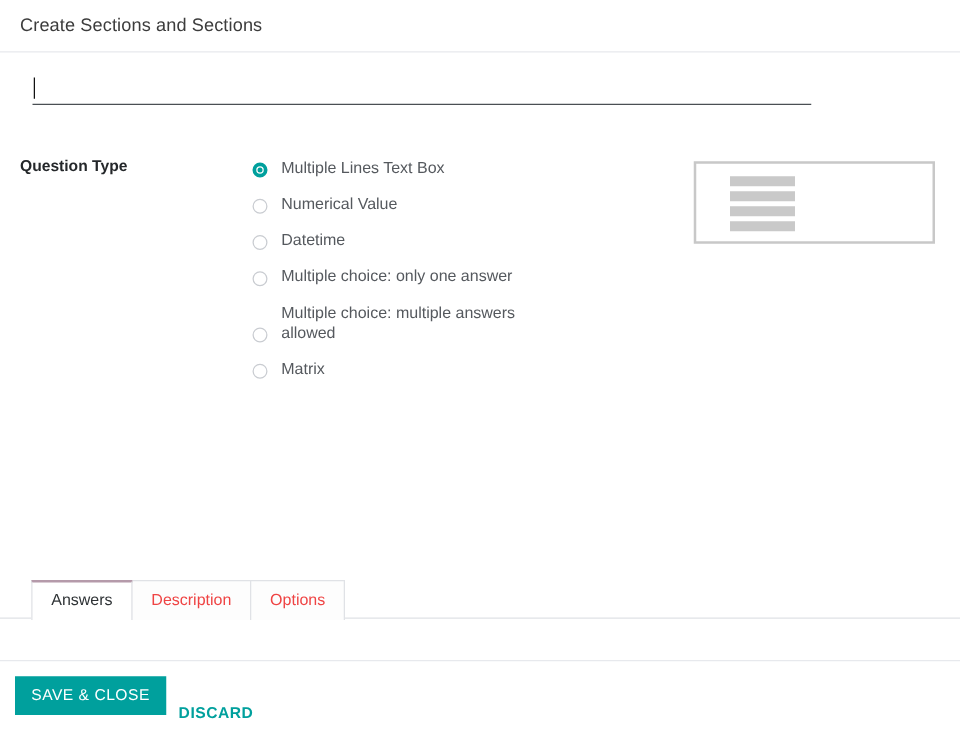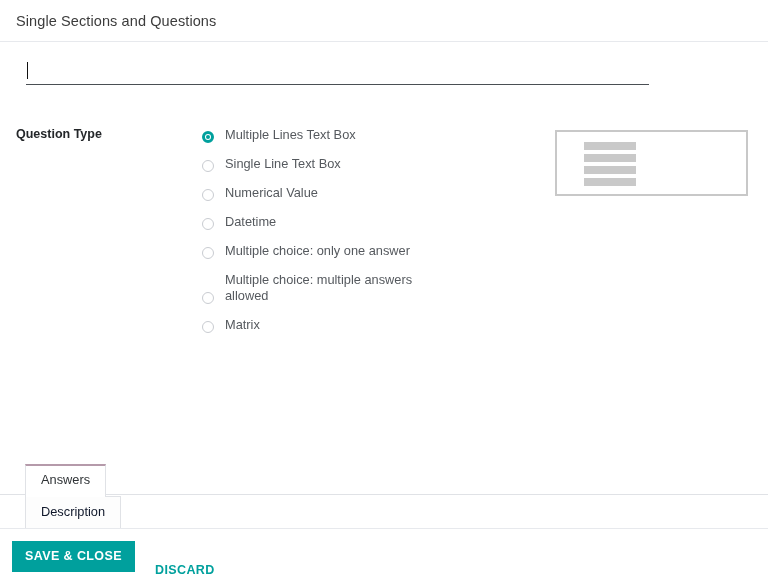--- a/index.html
+++ b/index.html
@@ -167,31 +167,30 @@
     left: 0;
     right: 0;
     top: 400px;
     border-bottom: 1px solid #e0e2e6;
     padding-left: 25px;
     box-sizing: border-box;
     height: 32px;
   }
   .tabs {
     display: flex;
-    align-items: flex-start;
+    align-items: center;
     height: 32px;
-    flex-direction: column;
   }
   .tab {
     font-size: 12.8px;
     padding: 7px 15px 8px;
     border: 1px solid #e0e2e6;
     border-bottom: none;
     background: #fdfdfd;
-    color: #0f172a;
+    color: #ef4444;
     position: relative;
     top: 1px;
     line-height: 16px;
     cursor: pointer;
     margin-right: -1px;
   }
   .tab.active {
     background: #ffffff;
     color: #2f3336;
     border-top: 2px solid #b59aaa;
@@ -219,67 +218,62 @@
     align-items: center;
     padding-left: 12px;
     box-sizing: border-box;
   }
   .btn {
     background: #00a09d;
     color: #ffffff;
     border: none;
     font-family: "Liberation Sans", sans-serif;
     font-size: 12.5px;
-    font-weight: bold;
+    font-weight: normal;
     letter-spacing: 0.4px;
     padding: 8px 13px;
     cursor: pointer;
     line-height: 15px;
-    margin-right: 10px;
     border-radius: 0;
   }
   .btn-link {
     background: transparent;
     color: #00a09d;
     border: none;
     font-family: "Liberation Sans", sans-serif;
     font-size: 12.5px;
     font-weight: bold;
     letter-spacing: 0.4px;
     padding: 8px 10px;
     cursor: pointer;
     line-height: 15px;
     margin-top: 28px;
   }
 </style>
 </head>
 <body>
 
 <div class="dialog-header">
-  <div class="dialog-title">Single Sections and Questions</div>
+  <div class="dialog-title">Create Sections and Sections</div>
 </div>
 
 <div class="dialog-body">
 
   <div class="question-input-wrap">
     <input class="question-input" type="text" value="" placeholder="" style="">
     <span class="fake-caret"></span>
   </div>
 
   <div class="form-row row-qtype">
     <div class="field-label">Question Type</div>
 
     <div class="radio-list">
       <div class="radio-item checked">
         <span class="radio-mark"></span>
         <span class="radio-label">Multiple Lines Text Box</span>
-      </div>
-      <div class="radio-item">
-        <span class="radio-mark"></span>
-        <span class="radio-label">Single Line Text Box</span>
       </div>
       <div class="radio-item">
         <span class="radio-mark"></span>
         <span class="radio-label">Numerical Value</span>
       </div>
       <div class="radio-item">
         <span class="radio-mark"></span>
         <span class="radio-label">Datetime</span>
       </div>
       <div class="radio-item">

